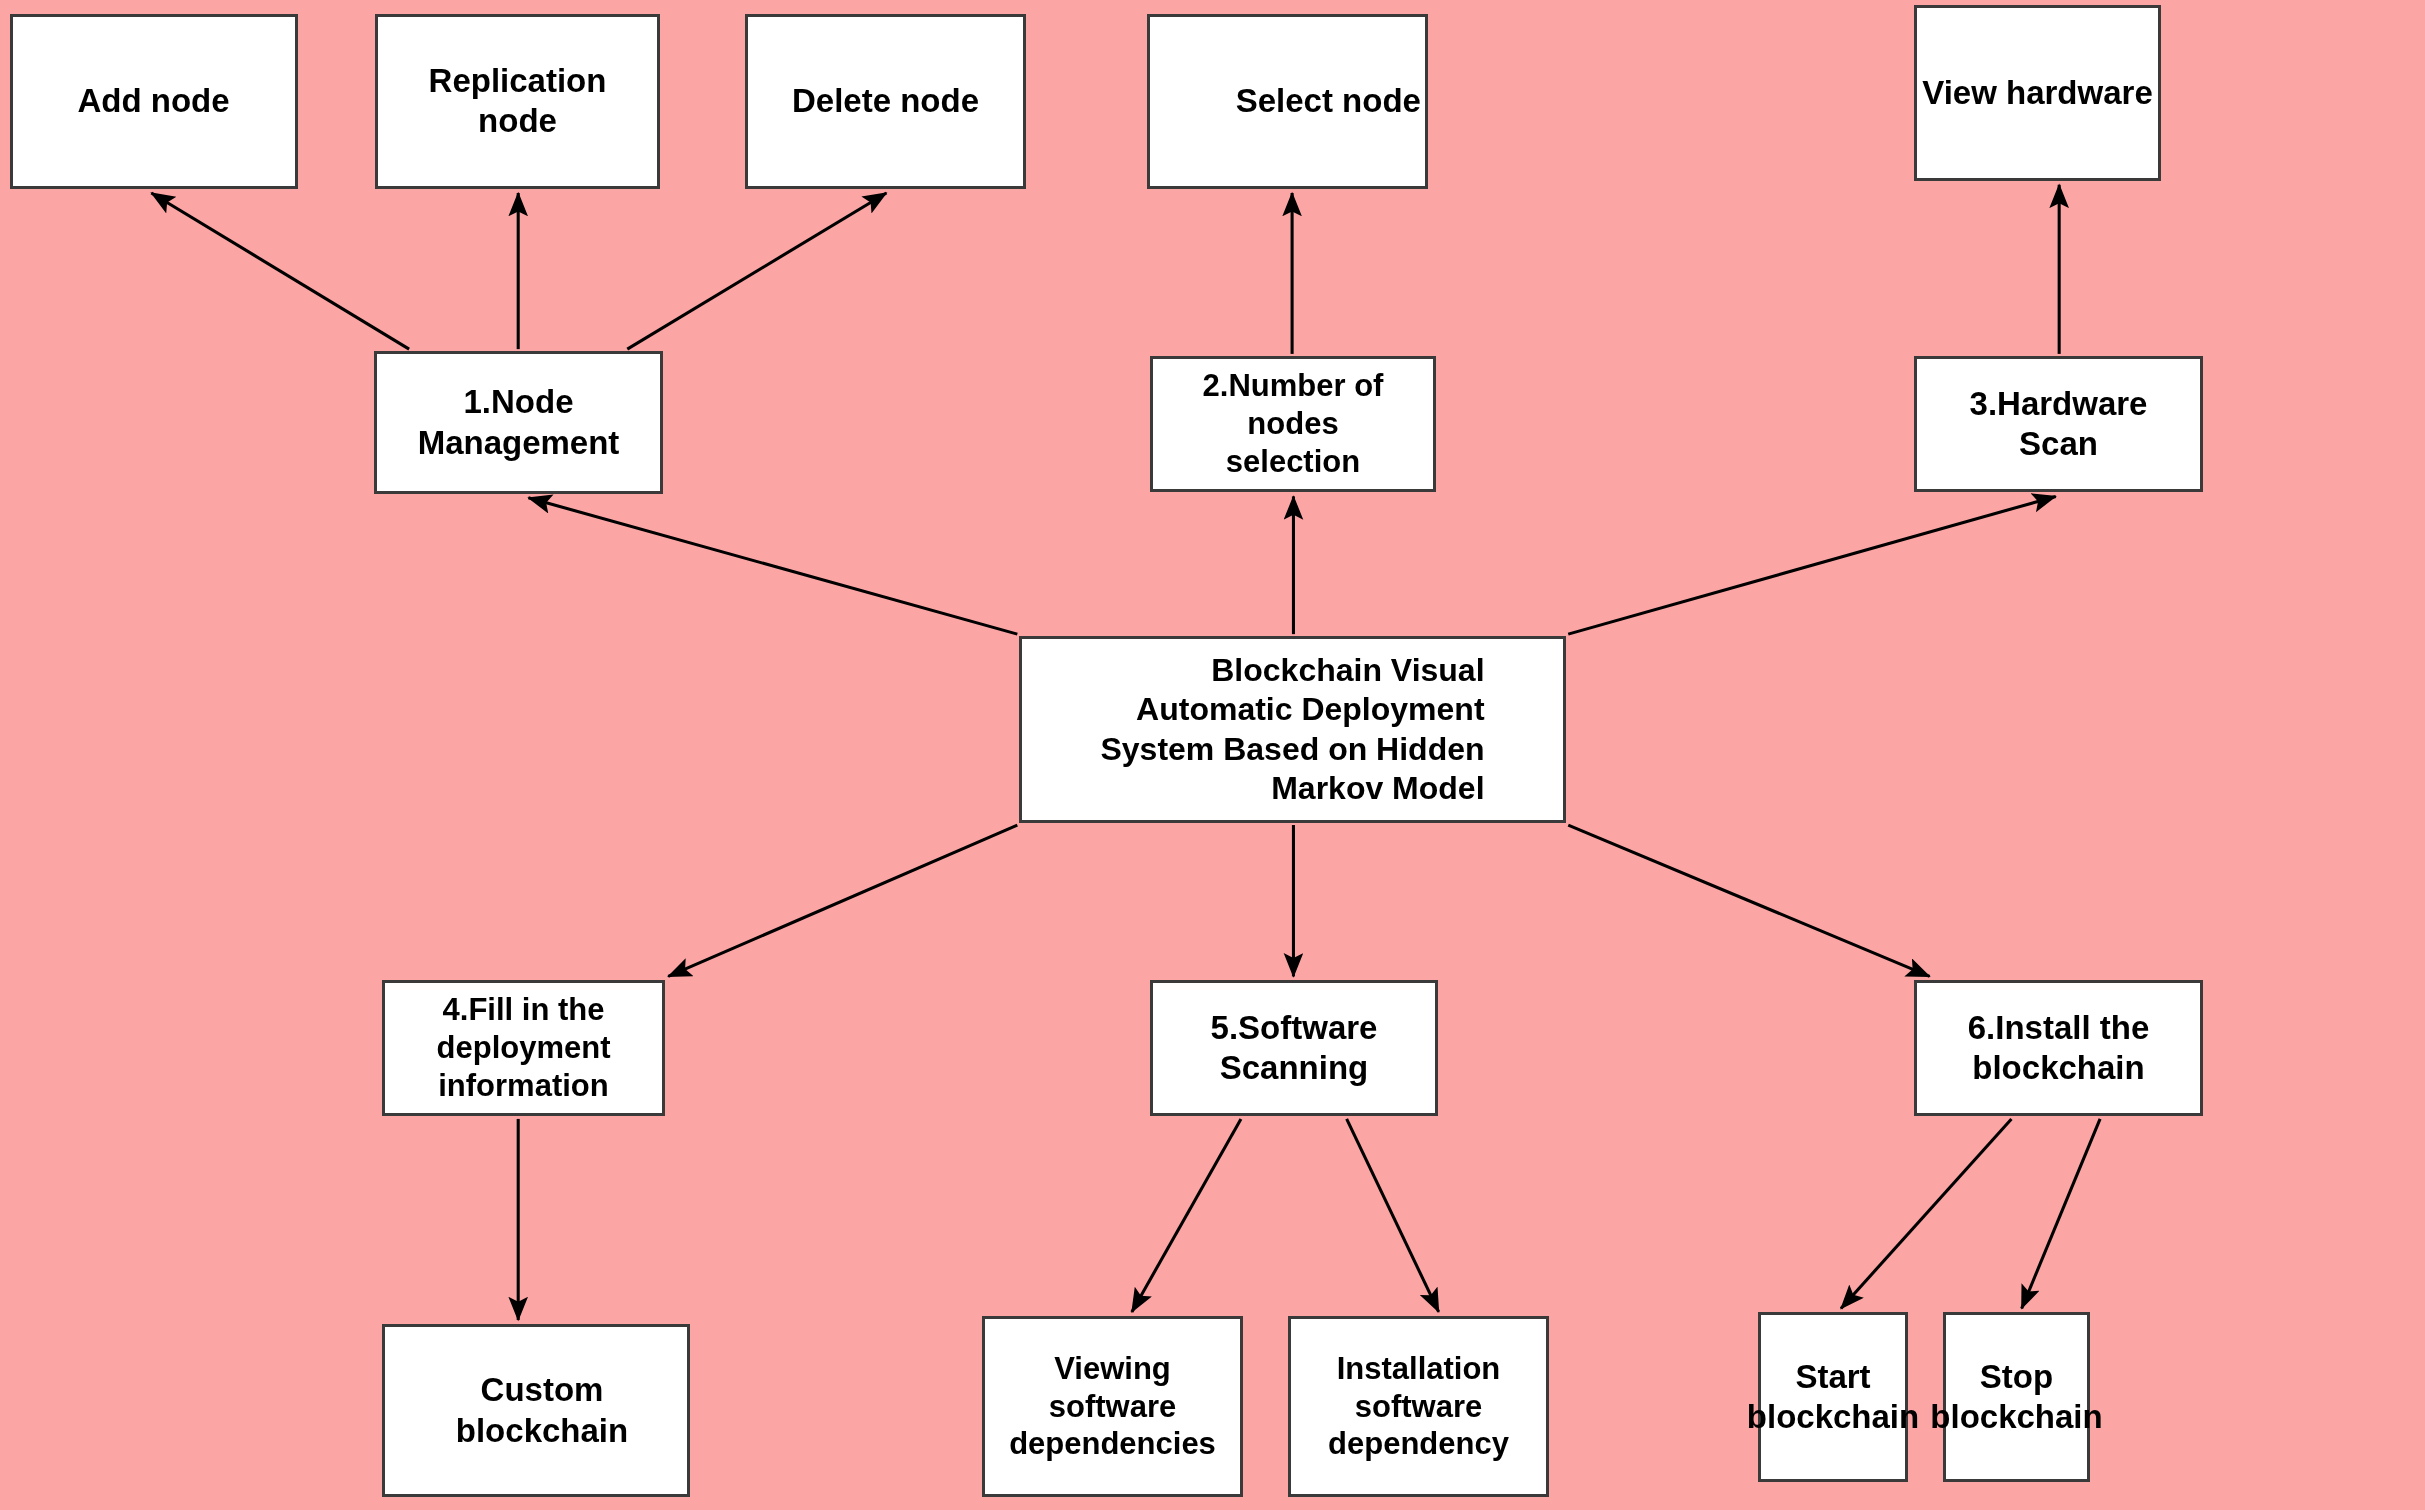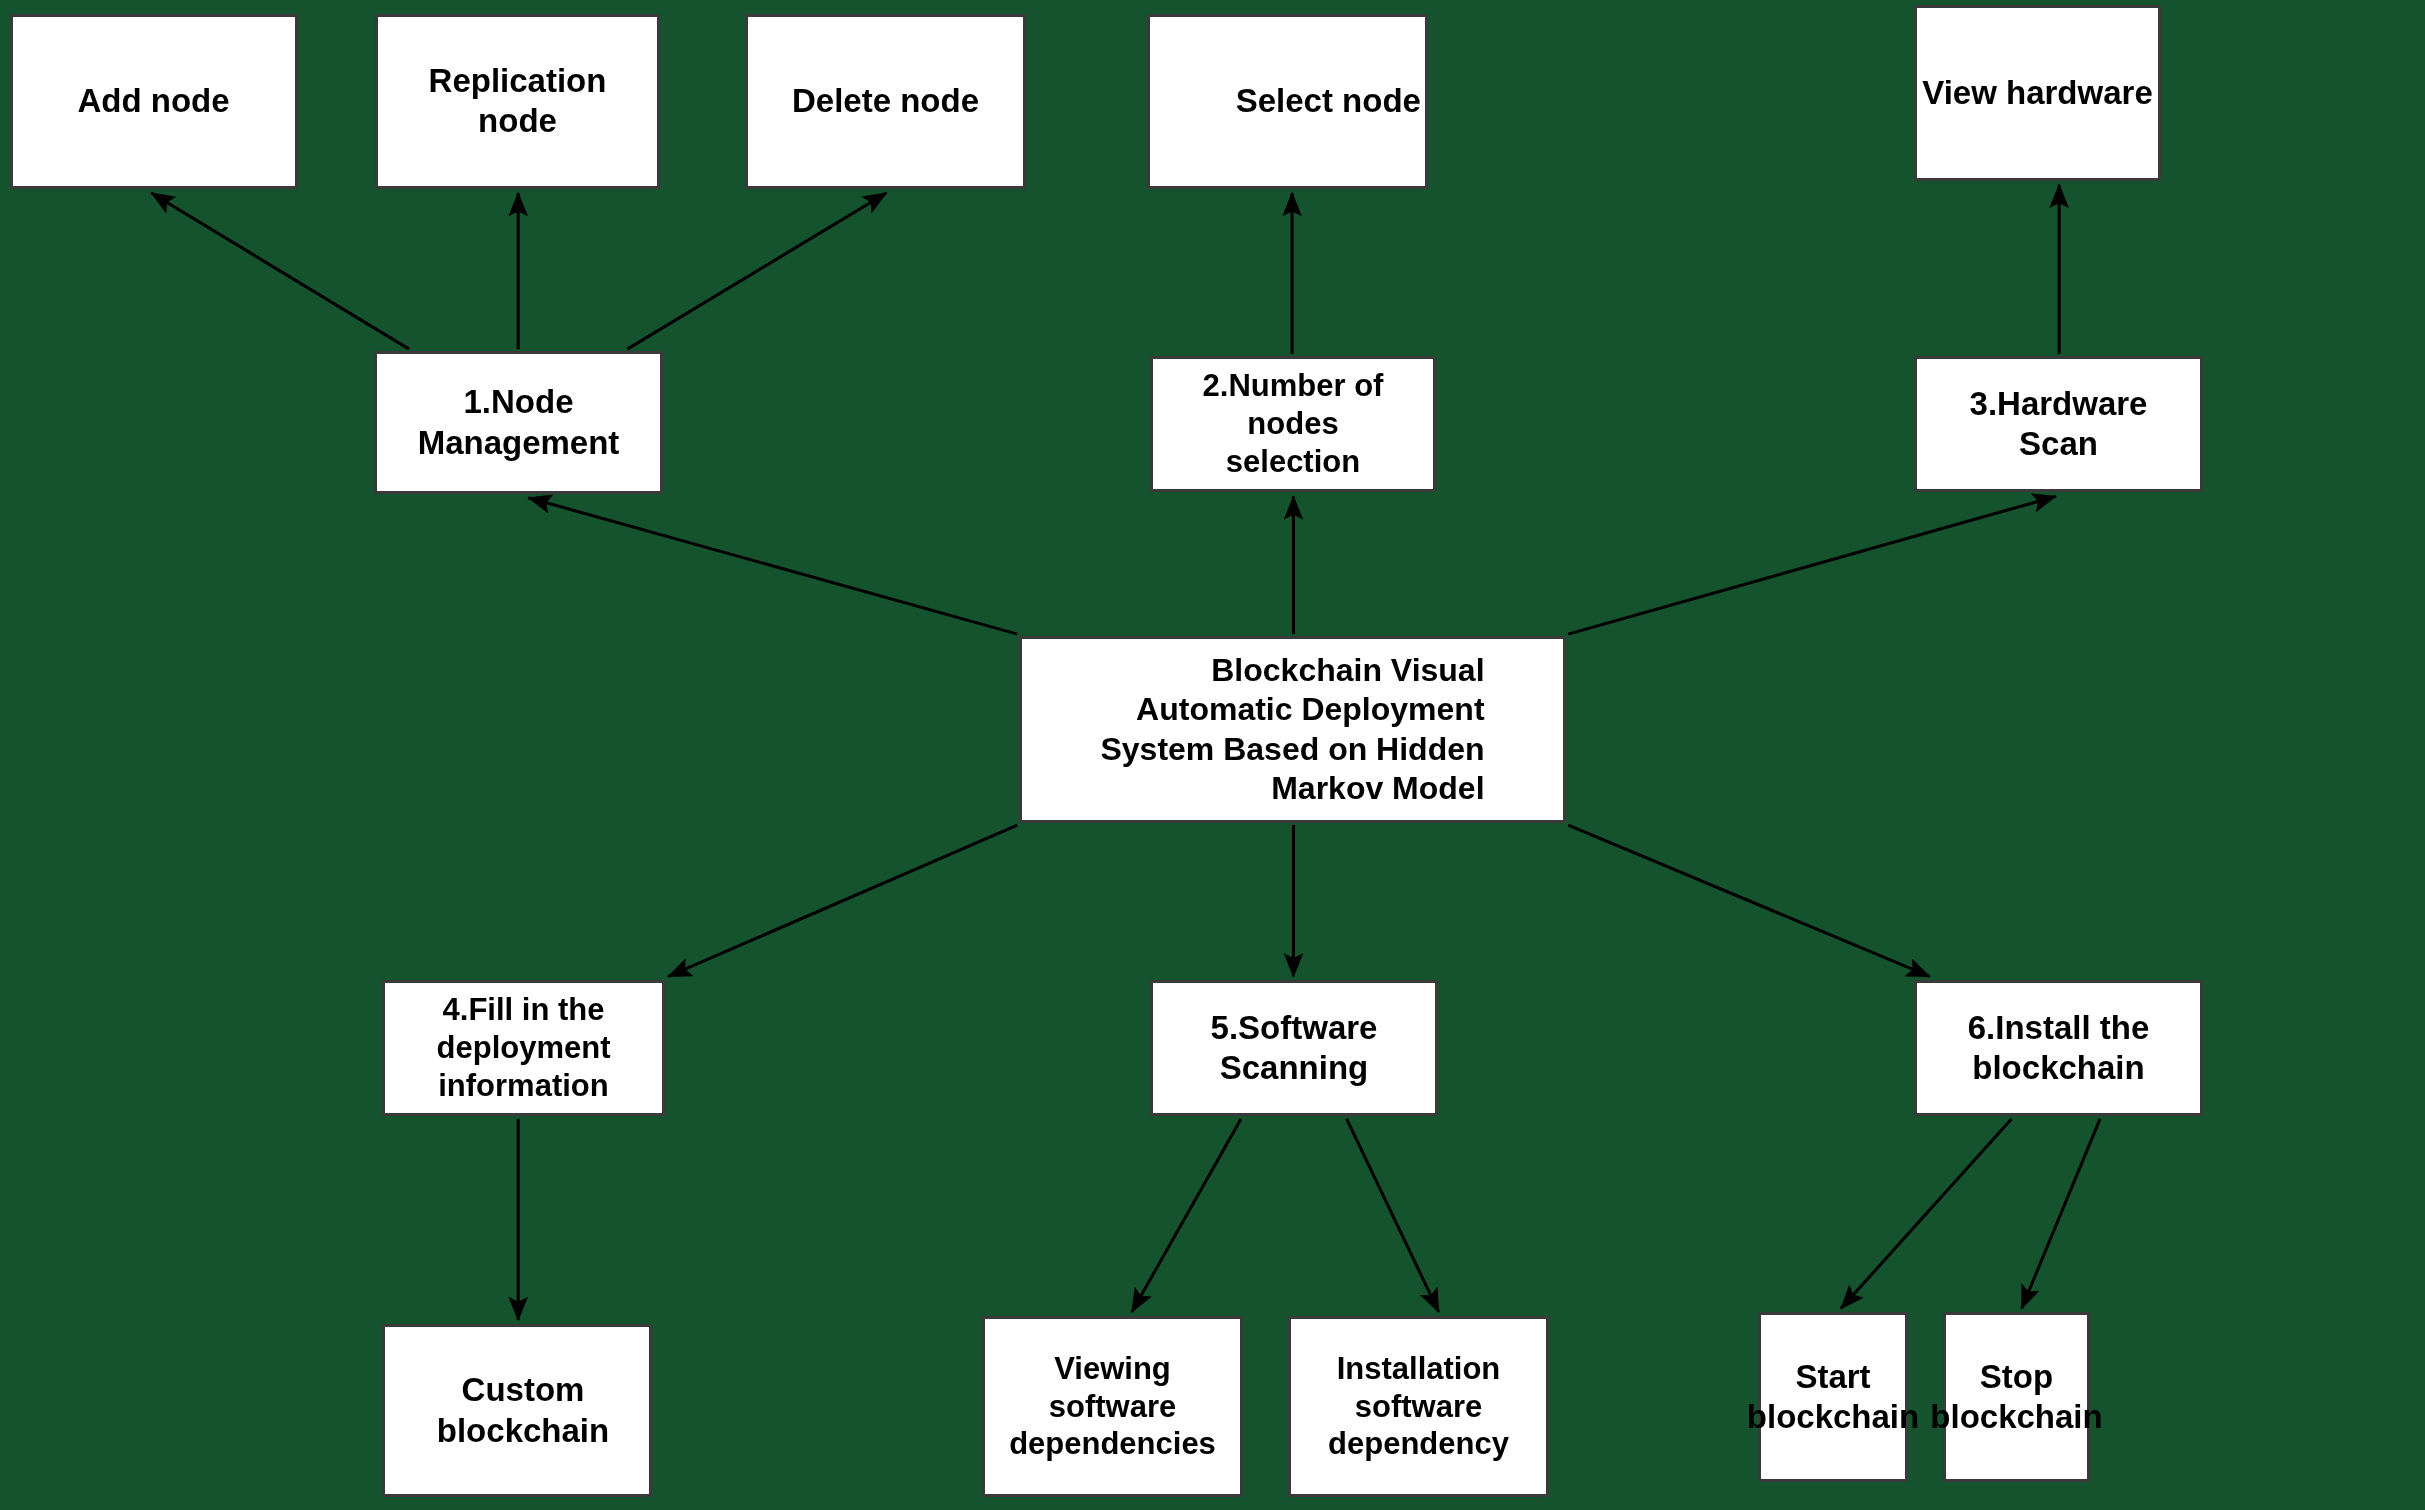--- a/index.html
+++ b/index.html
@@ -4,21 +4,21 @@
 <style>
   html, body {
     margin: 0;
     padding: 0;
     background: #ffffff;
   }
   #stage {
     position: relative;
     width: 2426px;
     height: 1511px;
-    background: #14532d;
+    background: #fca5a5;
     font-family: "Liberation Sans", sans-serif;
     overflow: hidden;
   }
   #edges {
     position: absolute;
     left: 0;
     top: 0;
     width: 2426px;
     height: 1511px;
   }
@@ -116,21 +116,21 @@
 information</span>
       </div>
       <div class="node" style="left: 1150px; top: 980px; width: 288px; height: 136px;">
         <span class="node-label sz-lg">5.Software
 Scanning</span>
       </div>
       <div class="node" style="left: 1914px; top: 980px; width: 289px; height: 136px;">
         <span class="node-label sz-lg">6.Install the
 blockchain</span>
       </div>
-      <div class="node" style="left: 382px; top: 1324px; width: 270px; height: 173px; padding-left: 12px;">
+      <div class="node" style="left: 382px; top: 1324px; width: 308px; height: 173px; padding-left: 12px;">
         <span class="node-label sz-lg">Custom
 blockchain</span>
       </div>
       <div class="node" style="left: 982px; top: 1316px; width: 261px; height: 181px;">
         <span class="node-label sz-md">Viewing
 software
 dependencies</span>
       </div>
       <div class="node" style="left: 1288px; top: 1316px; width: 261px; height: 181px;">
         <span class="node-label sz-md">Installation

